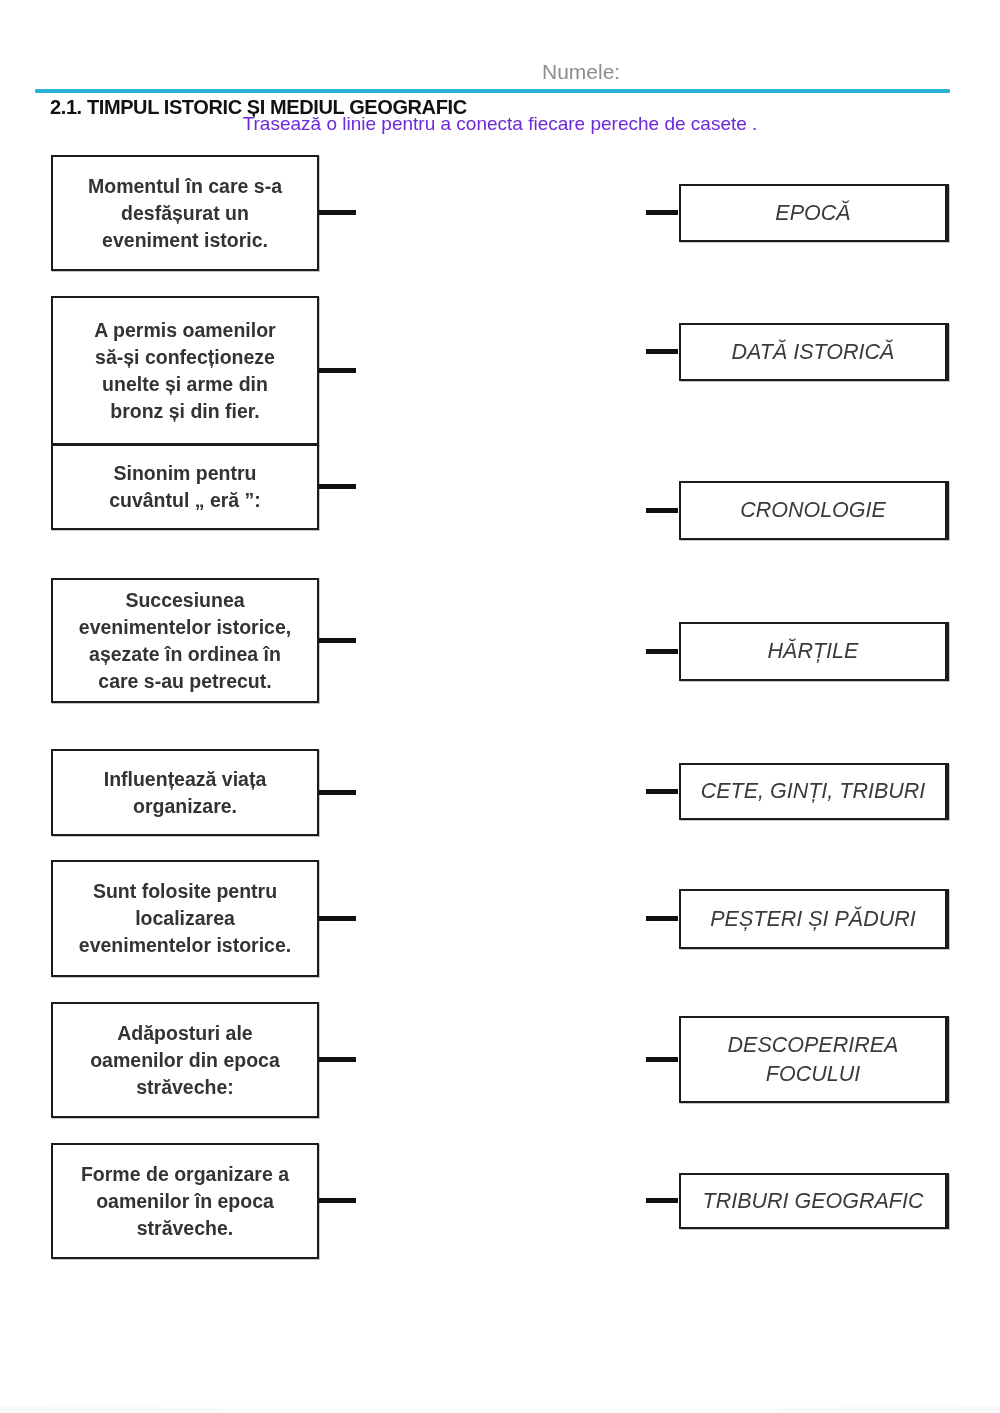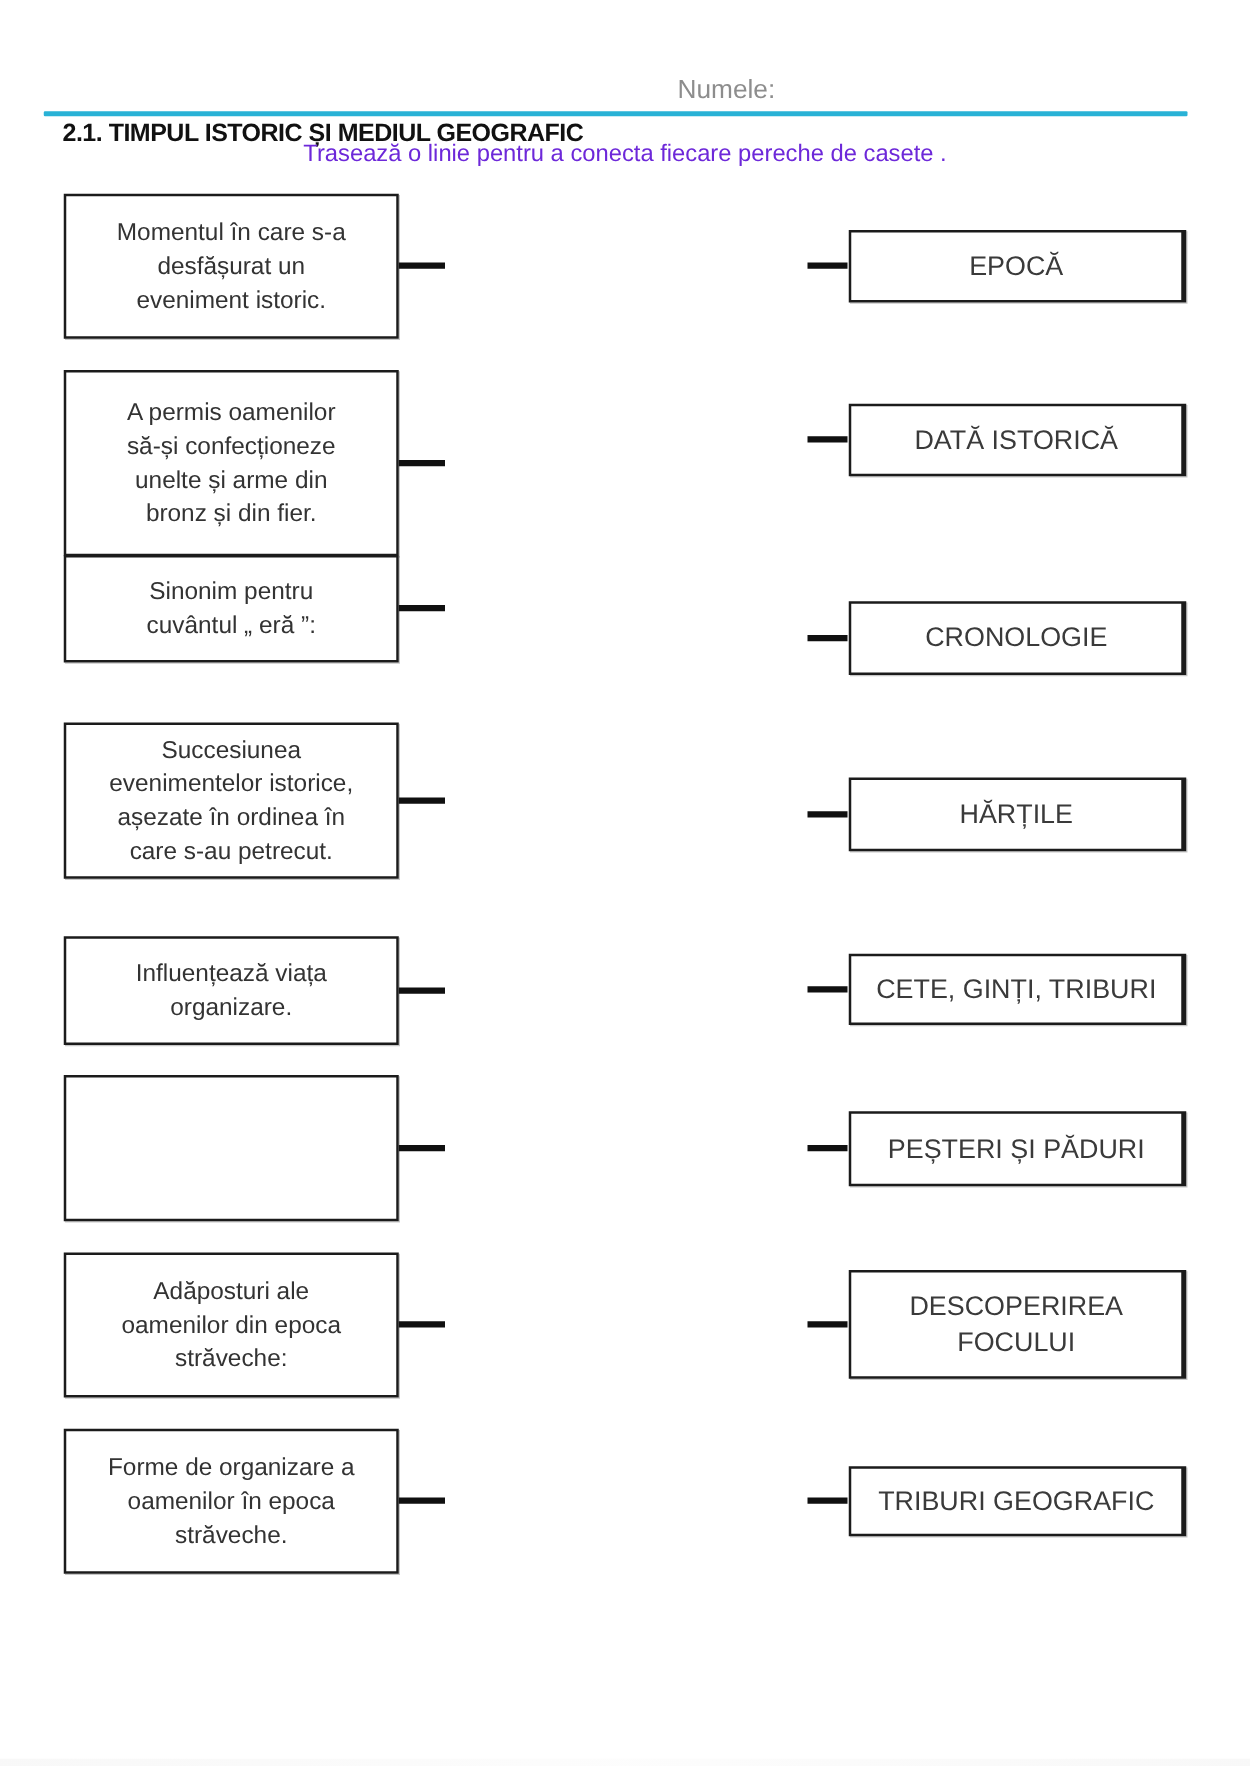--- a/index.html
+++ b/index.html
@@ -76,27 +76,29 @@
     text-align: center;
   }
   .lbox {
     left: 51px;
     width: 268px;
   }
   .rbox {
     left: 679px;
     width: 270px;
     border-right-width: 4px;
+    font-style: italic;
   }
   .lbox .btxt {
     font-size: 19.5px;
     line-height: 27px;
     color: #333333;
     white-space: pre-line;
     padding: 2px 6px;
+    font-weight: bold;
   }
   .rbox .btxt {
     font-size: 21.5px;
     line-height: 29px;
     color: #3a3a3a;
     white-space: pre-line;
     padding: 2px 4px;
   }
   .stub {
     position: absolute;
@@ -152,20 +154,23 @@
 așezate în ordinea în
 care s-au petrecut.</span>
     <span class="stub stub-r"></span>
   </div>
   <div class="mbox lbox" style="top:749px;height:87px">
     <span class="btxt">Influențează viața
 organizare.</span>
     <span class="stub stub-r"></span>
   </div>
   <div class="mbox lbox" style="top:860px;height:117px">
+    <span class="btxt">Sunt folosite pentru
+localizarea
+evenimentelor istorice.</span>
     <span class="stub stub-r"></span>
   </div>
   <div class="mbox lbox" style="top:1002px;height:116px">
     <span class="btxt">Adăposturi ale
 oamenilor din epoca
 străveche:</span>
     <span class="stub stub-r"></span>
   </div>
   <div class="mbox lbox" style="top:1143px;height:116px">
     <span class="btxt">Forme de organizare a

